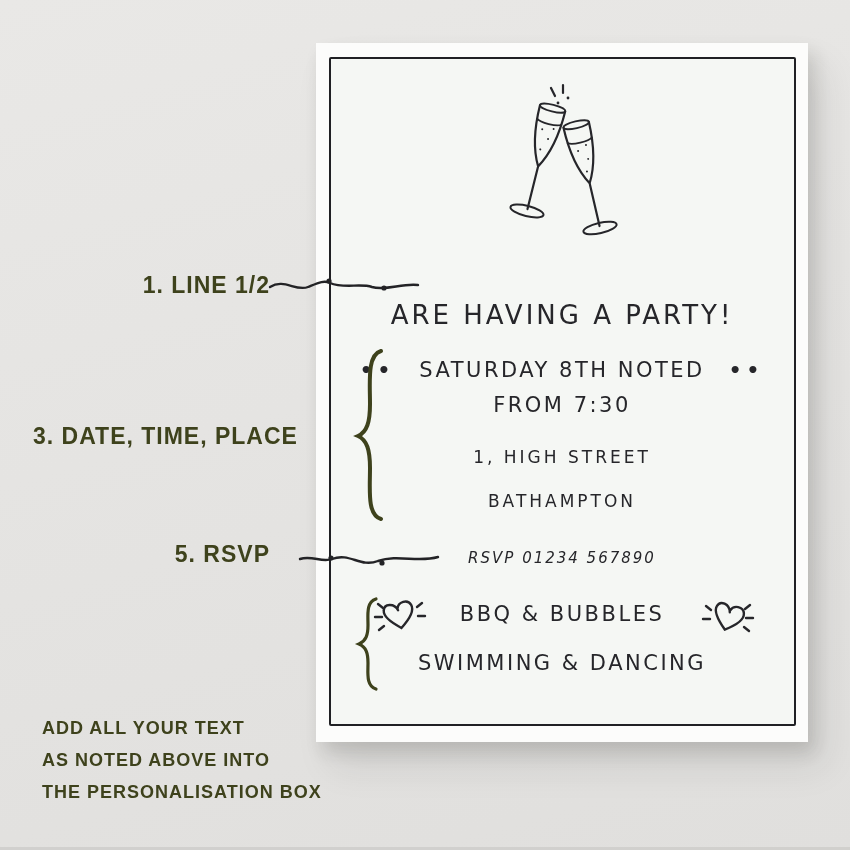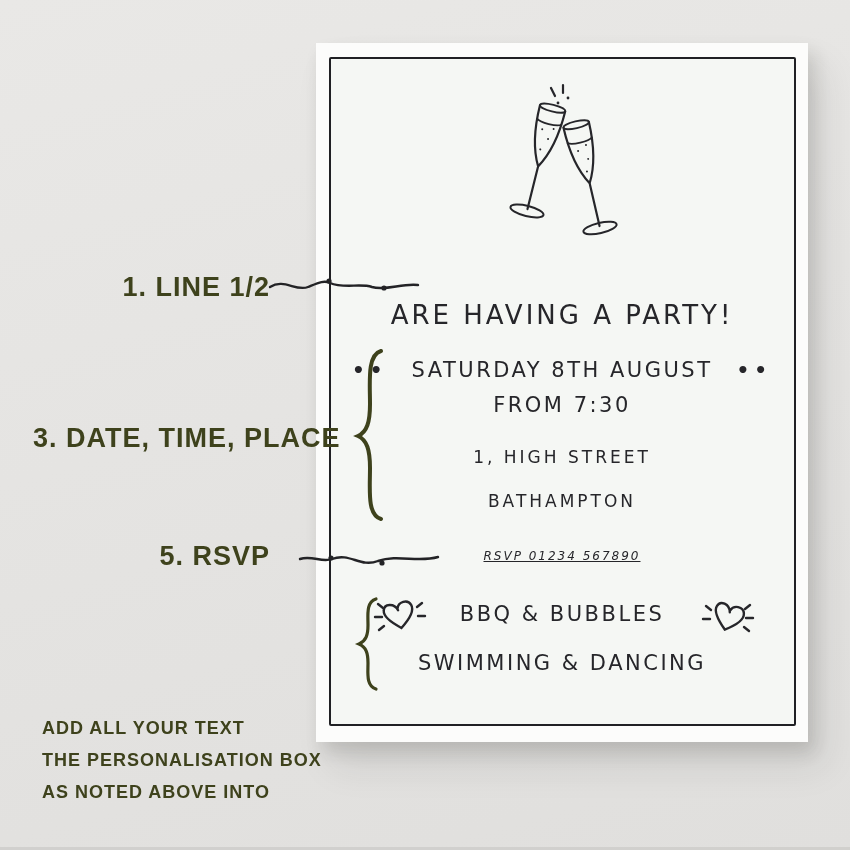--- a/index.html
+++ b/index.html
@@ -27,28 +27,28 @@
     background:#f5f7f4;
   }
   .card-line{
     position:absolute;left:0;width:100%;text-align:center;
     color:#26262a;white-space:nowrap;
     font-family:"DejaVu Sans", sans-serif;
   }
   .names{font-size:26px;letter-spacing:3px;font-weight:500;}
   .mid{font-size:21px;letter-spacing:2.5px;font-weight:500;}
   .addr{font-size:17px;letter-spacing:3px;font-weight:500;}
-  .rsvp{font-size:12px;letter-spacing:2px;font-style:italic;font-weight:500;text-decoration:underline;}
+  .rsvp{font-size:15px;letter-spacing:2px;font-style:italic;font-weight:500;}
   .daterow{display:flex;justify-content:center;align-items:center;gap:24px;}
   .dots{letter-spacing:5px;font-size:20px;font-weight:700;}
   .icon-svg{position:absolute;}
   
   .note{
     position:absolute;color:#3e421c;font-weight:700;
-    font-size:27px;letter-spacing:1px;white-space:nowrap;
+    font-size:23px;letter-spacing:1px;white-space:nowrap;
     font-family:"Liberation Sans", sans-serif;
   }
   .note.right{text-align:right;}
   .footer-note{
     position:absolute;left:42px;top:712px;color:#3e421c;font-weight:700;
     font-size:18px;letter-spacing:1px;line-height:32px;white-space:nowrap;
     font-family:"Liberation Sans", sans-serif;
   }
   .connector{position:absolute;z-index:5;}
 </style>
@@ -89,21 +89,21 @@
         <circle cx="4" cy="-70" r="1" fill="#26262a" stroke="none"></circle>
         <circle cx="0" cy="-58" r="1" fill="#26262a" stroke="none"></circle>
         <circle cx="5" cy="-84" r="1" fill="#26262a" stroke="none"></circle>
       </g>
     </svg>
 
     <div class="card-line names" style="top:257px;">ARE HAVING A PARTY!</div>
 
     <div class="card-line mid daterow" style="top:315px;">
       <span class="dots">••</span>
-      <span>SATURDAY 8TH AUGUST</span>
+      <span>SATURDAY 8TH NOTED</span>
       <span class="dots">••</span>
     </div>
     <div class="card-line mid" style="top:350px;">FROM 7:30</div>
 
     <div class="card-line addr" style="top:404px;">1, HIGH STREET</div>
     <div class="card-line addr" style="top:448px;">BATHAMPTON</div>
 
     <div class="card-line rsvp" style="top:506px;">RSVP 01234 567890</div>
 
     <div class="card-line mid" style="top:559px;">BBQ &amp; BUBBLES</div>
@@ -148,17 +148,17 @@
     <circle cx="33" cy="14" r="2.6" fill="#232326" stroke="none"></circle>
     <circle cx="84" cy="19" r="2.6" fill="#232326" stroke="none"></circle>
   </svg>
 
   <div class="note right" style="right:580px;top:272px;">1. LINE 1/2</div>
   <div class="note" style="left:33px;top:423px;">3. DATE, TIME, PLACE</div>
   <div class="note right" style="right:580px;top:541px;">5. RSVP</div>
 
   <div class="footer-note">
     <div>ADD ALL YOUR TEXT</div>
+    <div>AS NOTED ABOVE INTO</div>
     <div>THE PERSONALISATION BOX</div>
-    <div>AS NOTED ABOVE INTO</div>
   </div>
 
 </div>
 
 </body></html>

